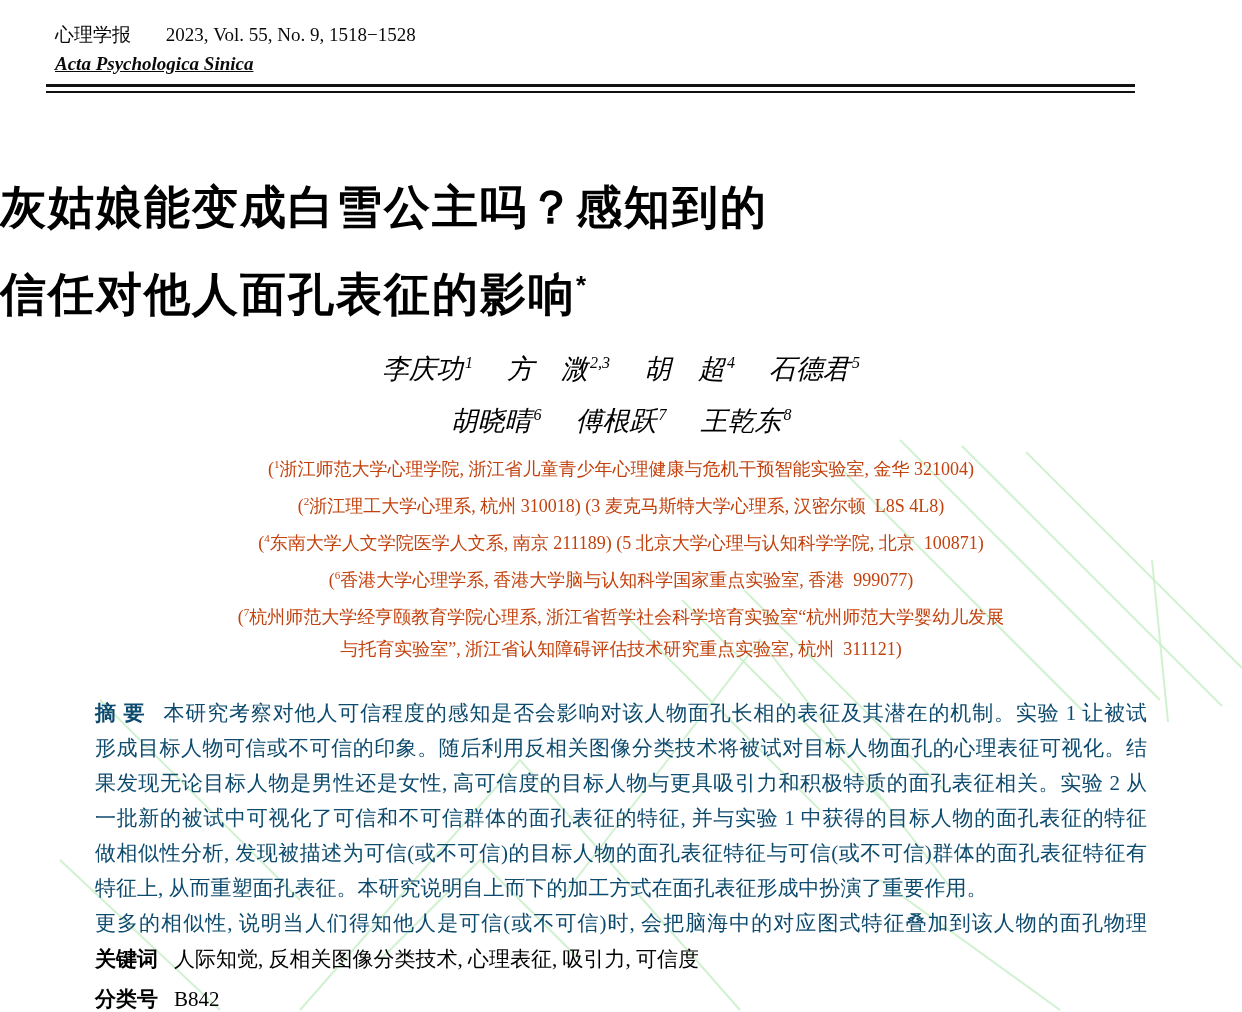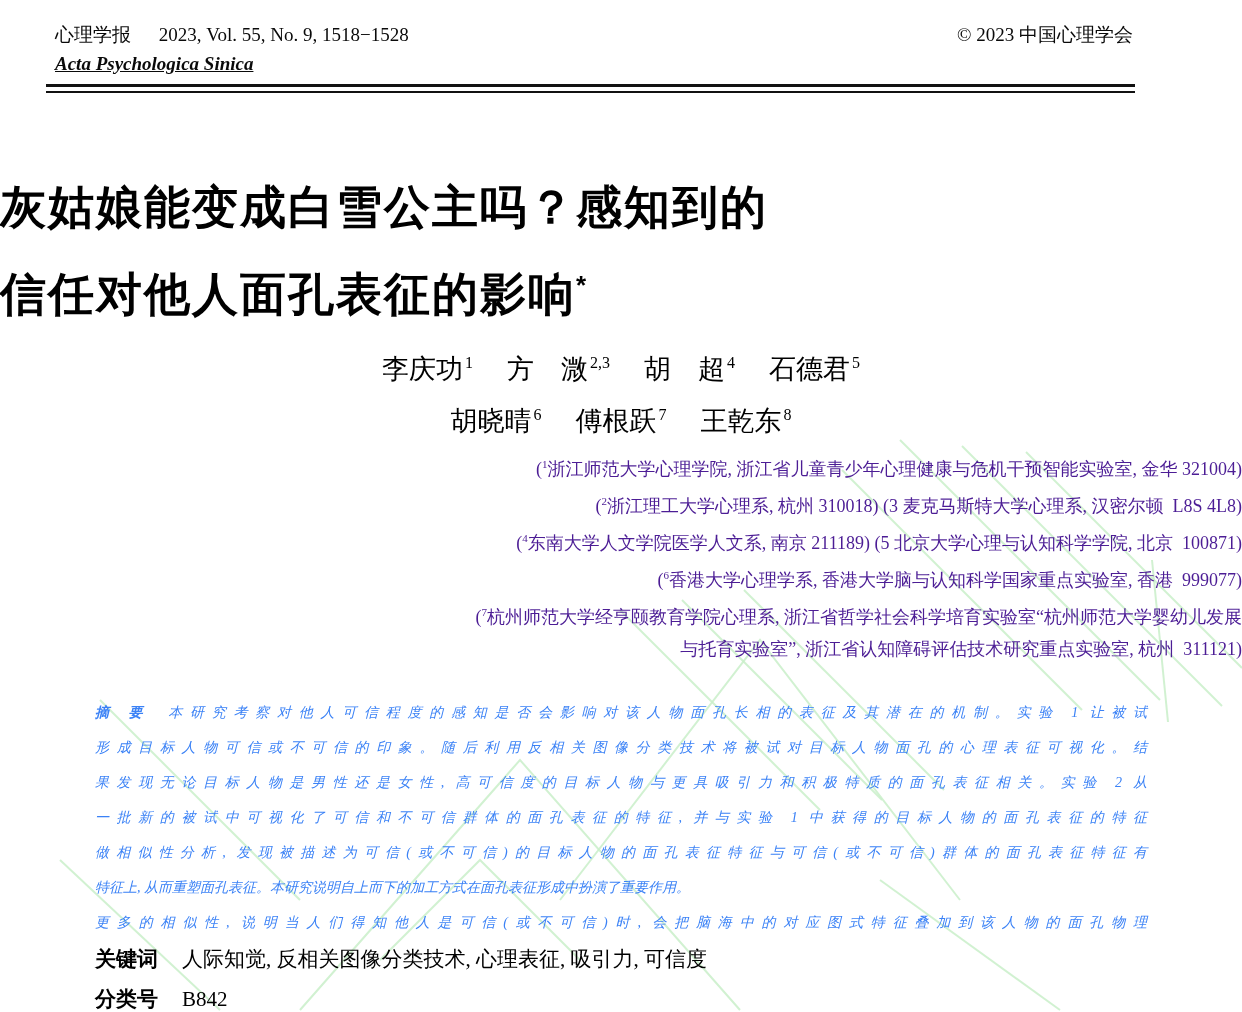--- a/index.html
+++ b/index.html
@@ -10,73 +10,73 @@
   }
   .wm{position:absolute;left:0;top:0;pointer-events:none;}
   .wm path{fill:none;stroke-width:2;opacity:.85;}
 
   
   .header{
     position:absolute;top:20px;left:55px;right:109px;
     display:flex;justify-content:space-between;align-items:flex-start;
     font-size:19px;line-height:29px;
   }
-  .h-line1 .issue{margin-left:23px;}
+  .h-line1 .issue{margin-left:30px;}
   .h-en{font-weight:bold;font-style:italic;text-decoration:underline;}
   .h-right{text-align:right;}
   .doi{cursor:pointer;}
   .rule{
     position:absolute;top:84px;left:46px;width:1089px;height:4px;
     border-top:3px solid #111;border-bottom:2px solid #111;
   }
 
   
   .title{
     position:absolute;top:168px;left:0;width:100%;text-align:left;
     font-family:"Liberation Sans","DejaVu Sans",sans-serif;
     font-weight:bold;font-size:46px;line-height:78px;letter-spacing:2px;
     color:#000;
   }
   .t-fn{font-size:26px;vertical-align:super;letter-spacing:0;}
 
   
   .authors{
     position:absolute;top:340px;left:0;width:100%;text-align:center;
-    font-size:27px;line-height:46px;color:#000;
+    font-size:27px;line-height:46px;color:#000;font-style:italic;
   }
   .author{margin:0 17px;white-space:pre;}
   .a-sup{font-size:16px;vertical-align:super;margin-left:2px;}
 
   
   .affils{
-    position:absolute;top:448px;left:0;width:100%;text-align:right;
-    font-size:18px;line-height:32px;color:#4c1d95;
+    position:absolute;top:448px;left:0;width:100%;text-align:center;
+    font-size:18px;line-height:32px;color:#c2410c;
   }
   .aff-line{white-space:pre;}
   .aff-sup{font-size:11px;vertical-align:super;}
 
   
   .abstract{
     position:absolute;top:695px;left:95px;width:1052px;
-    font-size:14px;line-height:35px;color:#3b82f6;font-style:italic;
+    font-size:21px;line-height:35px;color:#0c4a6e;
   }
   .abs-line{text-align:justify;text-align-last:justify;}
   .abs-line.last{text-align-last:left;}
   .abs-label{
     font-family:"Liberation Sans","DejaVu Sans",sans-serif;
     font-weight:bold;margin-right:18px;
   }
 
   
   .kv{position:absolute;left:95px;font-size:21px;line-height:35px;color:#000;}
   .kv.kw{top:941px;}
   .kv.cls{top:981px;}
   .kv-label{
     font-family:"Liberation Sans","DejaVu Sans",sans-serif;
-    font-weight:bold;margin-right:24px;
+    font-weight:bold;margin-right:16px;
   }
 </style>
 </head>
 <body>
 
 <div class="page">
 
   <svg class="wm" width="1242" height="1012" viewBox="0 0 1242 1012" aria-hidden="true">
     <path d="M 900 440 L 1160 700" stroke="#c9efc9"></path>
     <path d="M 962 446 L 1222 706" stroke="#c9efc9"></path>
@@ -96,21 +96,20 @@
 
   <div class="header">
     <div class="h-left">
       <div class="h-line1">
         <span>心理学报</span>
         <span class="issue">2023, Vol. 55, No. 9, 1518−1528</span>
       </div>
       <div class="h-en">Acta Psychologica Sinica</div>
     </div>
     <div class="h-right">
-      <div>© 2023 中国心理学会</div>
     </div>
   </div>
 
   <div class="rule"></div>
 
   <div class="title">
     <div class="t-line">灰姑娘能变成白雪公主吗？感知到的</div>
     <div class="t-line"><span>信任对他人面孔表征的影响</span><span class="t-fn">*</span></div>
   </div>
 

